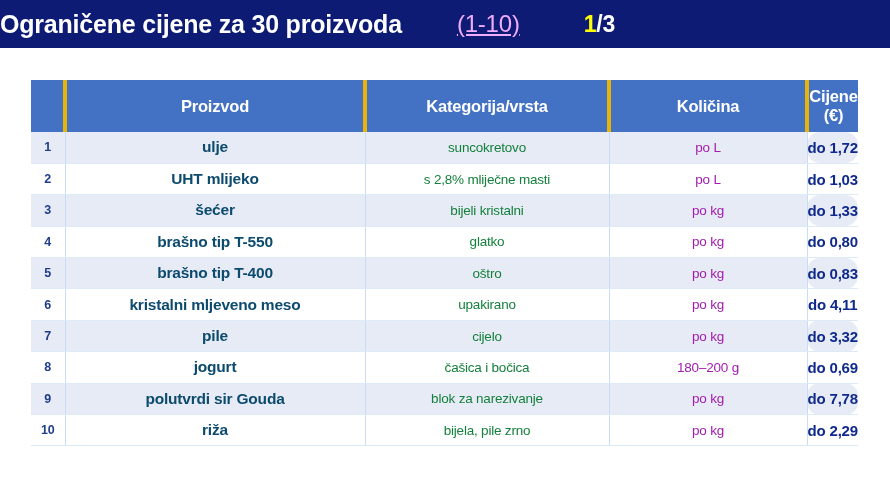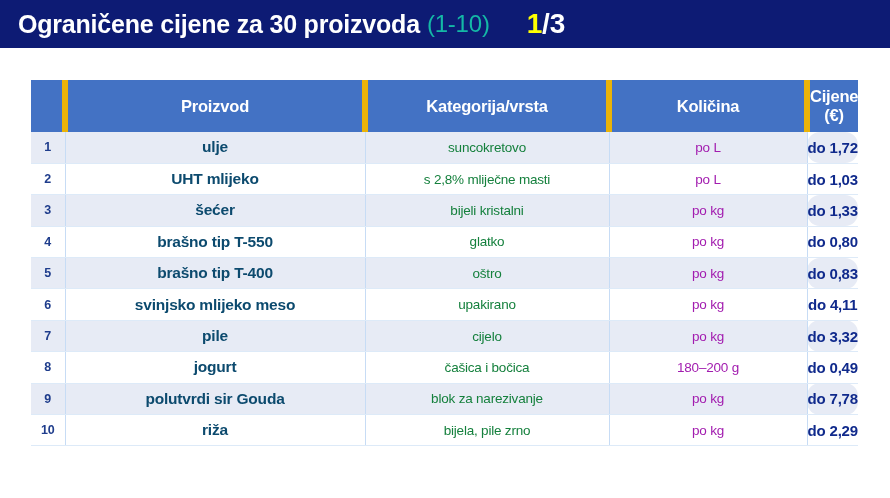--- a/index.html
+++ b/index.html
@@ -22,51 +22,52 @@
   
   .title-bar {
     position: absolute;
     left: 0;
     top: 0;
     width: 890px;
     height: 48px;
     background: #0d1b74;
     display: flex;
     align-items: center;
-    padding-left: 18px;
     white-space: nowrap;
     overflow: hidden;
+    gap: 48px;
   }
 
   .title-main {
     color: #ffffff;
     font-size: 25px;
     font-weight: bold;
     letter-spacing: -0.2px;
   }
 
   .title-range {
-    color: #14b8a6;
+    color: #f0abfc;
     font-size: 24px;
     font-weight: normal;
     margin-left: 7px;
     letter-spacing: -0.2px;
+    text-decoration: underline;
   }
 
   .title-date {
     color: #ffffff;
     font-size: 19px;
     font-weight: normal;
     margin-left: 36px;
     letter-spacing: -0.2px;
   }
 
   .title-page {
-    margin-left: 37px;
-    font-size: 28px;
+    margin-left: 16px;
+    font-size: 23px;
     font-weight: bold;
     letter-spacing: -0.2px;
   }
   .title-page .cur { color: #ffff00; }
   .title-page .tot { color: #ffffff; }
 
   
   .table-wrap {
     position: absolute;
     left: 31px;
@@ -87,21 +88,21 @@
 
   
   thead th {
     background: #4372c4;
     color: #ffffff;
     font-size: 16.5px;
     font-weight: bold;
     height: 52px;
     text-align: center;
     vertical-align: middle;
-    border-right: 6px solid #eab308;
+    border-right: 4px solid #eab308;
     letter-spacing: -0.2px;
   }
   thead th:last-child { border-right: none; }
   thead th.h-num { background: #4372c4; }
 
   
   tbody td {
     height: 31.4px;
     text-align: center;
     vertical-align: middle;
@@ -203,38 +204,38 @@
           </tr>
           <tr class="shade">
             <td class="cell-num">5</td>
             <td class="cell-prod">brašno tip T-400</td>
             <td class="cell-cat">oštro</td>
             <td class="cell-qty">po kg</td>
             <td class="cell-price">do 0,83</td>
           </tr>
           <tr class="plain">
             <td class="cell-num">6</td>
-            <td class="cell-prod">svinjsko mlijeko meso</td>
+            <td class="cell-prod">kristalni mljeveno meso</td>
             <td class="cell-cat">upakirano</td>
             <td class="cell-qty">po kg</td>
             <td class="cell-price">do 4,11</td>
           </tr>
           <tr class="shade">
             <td class="cell-num">7</td>
             <td class="cell-prod">pile</td>
             <td class="cell-cat">cijelo</td>
             <td class="cell-qty">po kg</td>
             <td class="cell-price">do 3,32</td>
           </tr>
           <tr class="plain">
             <td class="cell-num">8</td>
             <td class="cell-prod">jogurt</td>
             <td class="cell-cat">čašica i bočica</td>
             <td class="cell-qty">180–200 g</td>
-            <td class="cell-price">do 0,49</td>
+            <td class="cell-price">do 0,69</td>
           </tr>
           <tr class="shade">
             <td class="cell-num">9</td>
             <td class="cell-prod">polutvrdi sir Gouda</td>
             <td class="cell-cat">blok za narezivanje</td>
             <td class="cell-qty">po kg</td>
             <td class="cell-price">do 7,78</td>
           </tr>
           <tr class="plain">
             <td class="cell-num">10</td>

